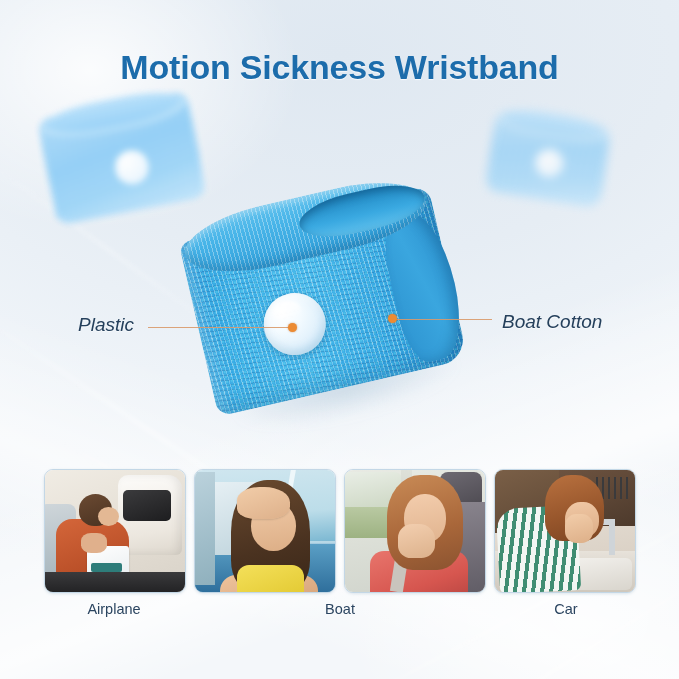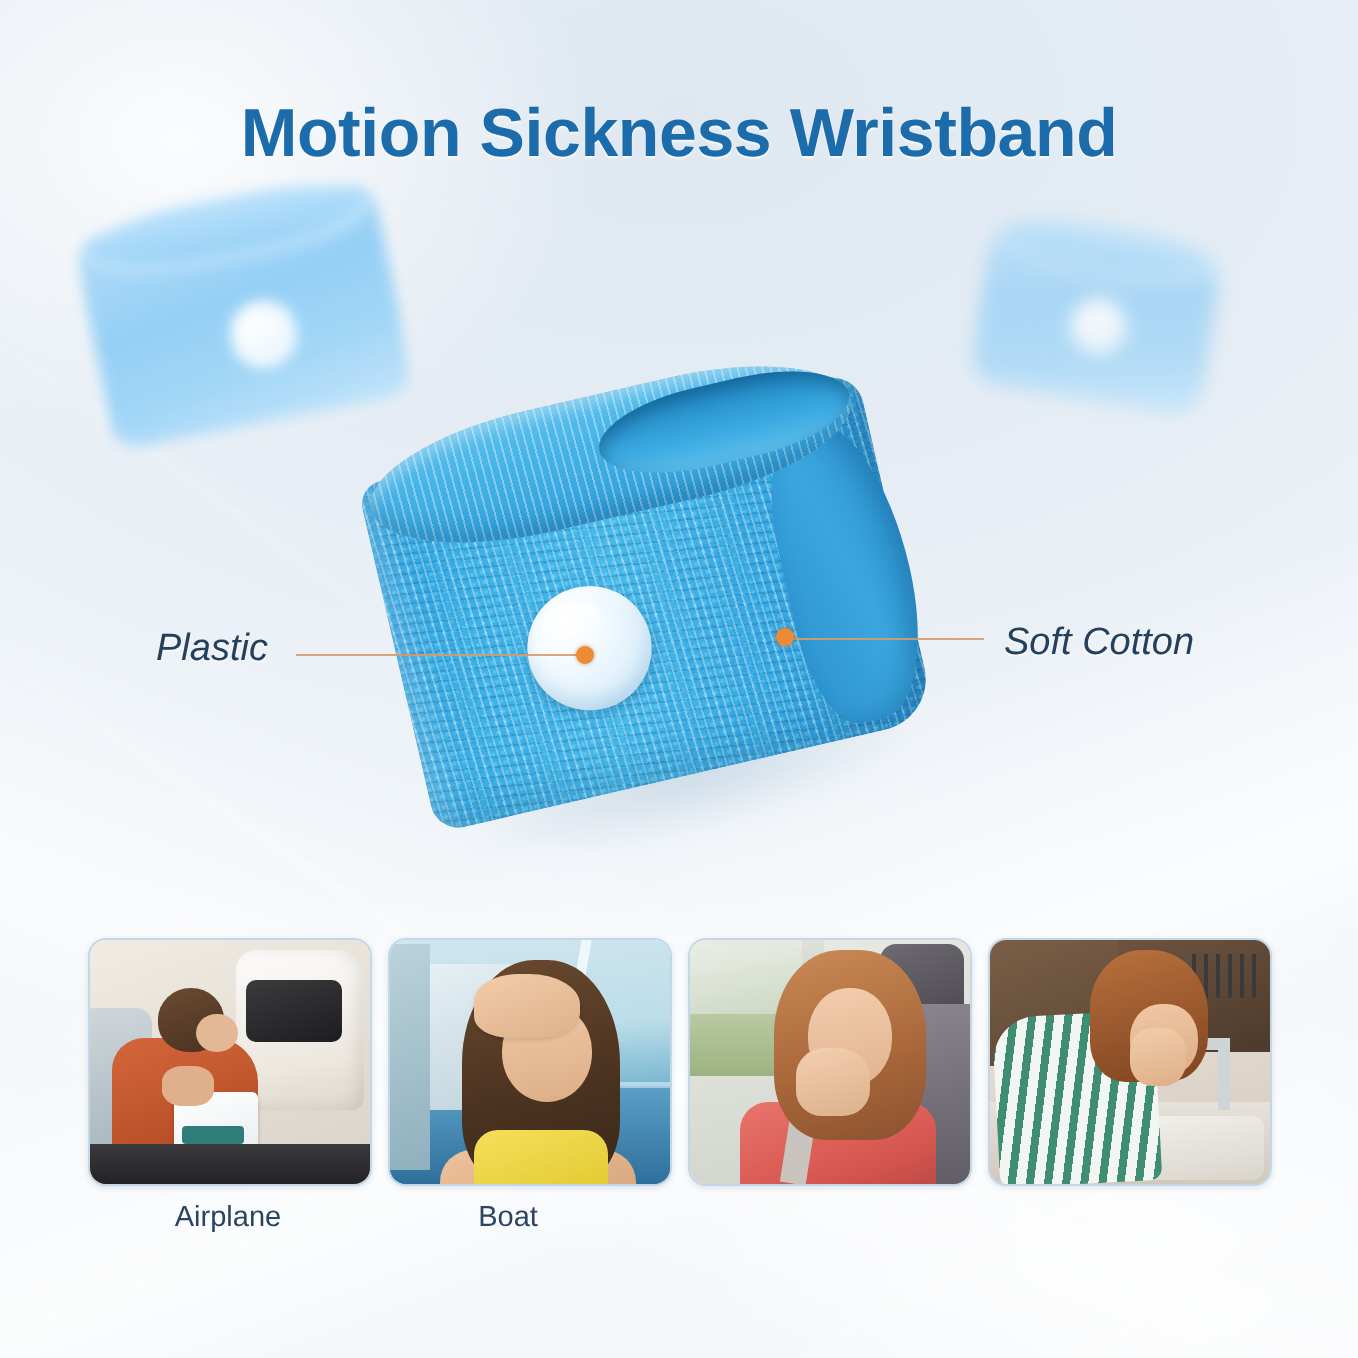--- a/index.html
+++ b/index.html
@@ -132,21 +132,21 @@
 
   
   #thumbs{position:absolute;left:44px;top:469px;width:592px;height:122px;
     display:flex;justify-content:space-between;}
   .thumb{
     position:relative;width:140px;height:122px;border-radius:9px;overflow:hidden;
     border:1px solid #c3d7e6;background:#fff;
     box-shadow:0 1px 3px rgba(80,120,155,.18);
   }
   .thumb .scene{position:absolute;inset:0;overflow:hidden;}
-  .cap-row{position:absolute;left:44px;top:598px;width:592px;height:22px;display:flex;}
+  .cap-row{position:absolute;left:44px;top:598px;width:592px;height:22px;display:flex;justify-content:space-between;}
   .cap{width:140px;text-align:center;font-size:14.5px;color:#2b4560;line-height:22px;}
 
   
   .s1{background:linear-gradient(160deg,#f0ece4 0%,#e6e0d6 45%,#d8d2c8 100%);}
   .s1 .seatback{position:absolute;left:52%;top:4%;width:46%;height:66%;border-radius:10px 14px 6px 6px;
     background:linear-gradient(170deg,#fdfcfa,#ece7df 70%,#ddd7cd);box-shadow:inset -4px 0 8px rgba(0,0,0,.08);}
   .s1 .tray{position:absolute;left:56%;top:16%;width:34%;height:26%;border-radius:5px;
     background:linear-gradient(160deg,#3b3b3d,#1d1d1f);}
   .s1 .window{position:absolute;left:28%;top:34%;width:20%;height:22%;border-radius:40%;
     background:linear-gradient(170deg,#f6f4f0,#dedad2);}
@@ -266,21 +266,21 @@
     </div>
     <div id="plastic-dome">
       <div class="hl"></div>
     </div>
   </div>
 
   <div class="callout-label" id="label-plastic">Plastic</div>
   <div class="lead-line" id="line-plastic"></div>
   <div class="lead-dot" id="dot-plastic"></div>
 
-  <div class="callout-label" id="label-soft">Soft Cotton</div>
+  <div class="callout-label" id="label-soft">Boat Cotton</div>
   <div class="lead-line" id="line-soft"></div>
   <div class="lead-dot" id="dot-soft"></div>
 
   <div id="thumbs">
 
     <div class="thumb">
       <div class="scene s1">
         <div class="seatback"></div>
         <div class="tray"></div>
         <div class="window"></div>
@@ -339,15 +339,16 @@
         <div class="face"></div>
         <div class="hand"></div>
       </div>
     </div>
 
   </div>
 
   <div class="cap-row">
     <div class="cap">Airplane</div>
     <div class="cap">Boat</div>
+    <div class="cap">Car</div>
   </div>
 
 </div>
 
 </body></html>

